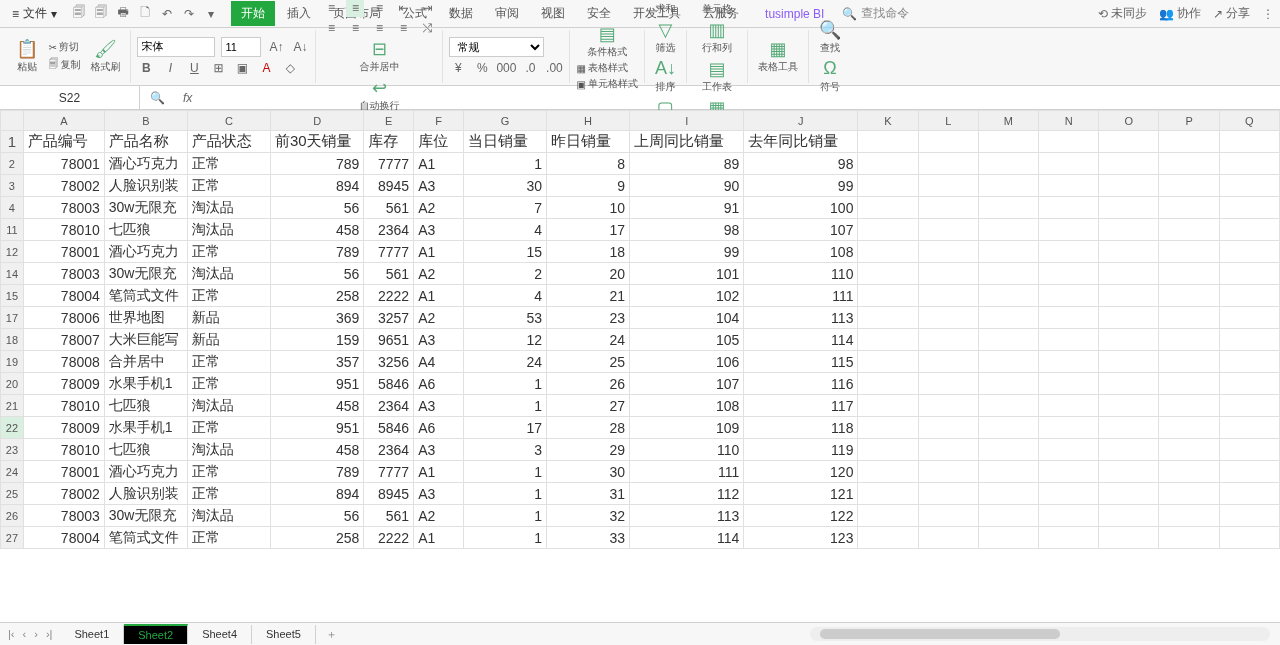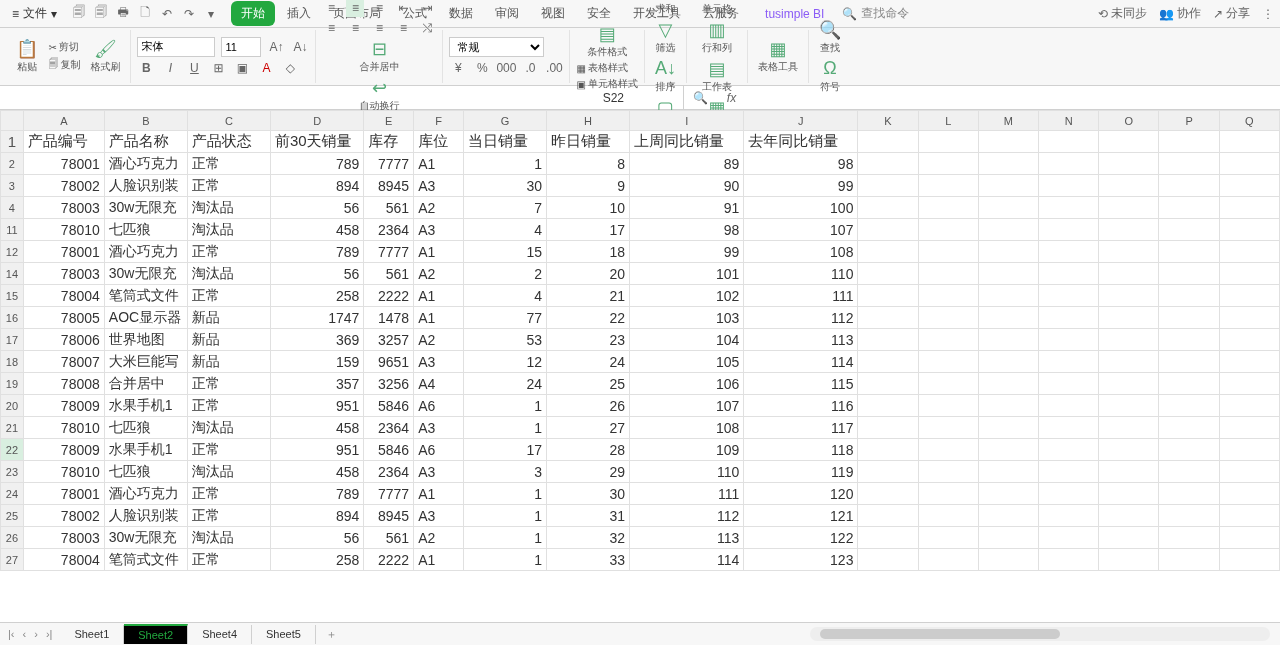--- a/index.html
+++ b/index.html
@@ -3,41 +3,41 @@
 <meta charset="utf-8">
 <style>
 * { margin: 0; padding: 0; box-sizing: border-box; font-family: "Microsoft YaHei", Arial, sans-serif; }
 body { width: 1280px; height: 645px; background: #fff; font-size: 12px; color: #333; overflow: hidden; }
 .menubar { display: flex; align-items: center; height: 28px; border-bottom: 1px solid #d0d0d0; padding: 0 6px; gap: 4px; background: #f7f7f7; }
 .menubar .file-btn { display: flex; align-items: center; gap: 4px; padding: 2px 6px; }
 .menubar .qat { display: flex; gap: 6px; margin-left: 4px; }
 .menubar .qat span { width: 16px; height: 16px; display: inline-flex; align-items: center; justify-content: center; color: #666; }
 .menubar .tabs { display: flex; gap: 2px; margin-left: 8px; }
 .menubar .tab { padding: 4px 10px; cursor: pointer; color: #555; }
-.menubar .tab.active { background: #22a83f; color: #fff; border-radius: 6px; }
+.menubar .tab.active { background: #22a83f; color: #fff; border-radius: 0; }
 .menubar .ext { margin-left: 4px; color: #8b5cf6; padding: 2px 8px; }
 .menubar .search { margin-left: 6px; color: #888; display: flex; align-items: center; gap: 4px; }
 .menubar .right { margin-left: auto; display: flex; gap: 12px; color: #666; }
 .menubar .right span { display: inline-flex; align-items: center; gap: 3px; }
 
 .ribbon { display: flex; height: 58px; border-bottom: 1px solid #d0d0d0; background: #f7f7f7; padding: 2px 6px; }
 .ribbon .group { display: flex; flex-direction: column; justify-content: center; align-items: center; padding: 0 6px; border-right: 1px solid #e3e3e3; }
 .ribbon .group:last-child { border-right: none; }
 .ribbon .big { display: flex; flex-direction: column; align-items: center; gap: 1px; font-size: 10px; color: #555; padding: 2px 4px; }
 .ribbon .big .ico { font-size: 18px; height: 20px; display: flex; align-items: center; color: #5a7; }
 .ribbon .row { display: flex; gap: 6px; align-items: center; }
 .ribbon .col { display: flex; flex-direction: column; gap: 2px; }
 .ribbon .mini { font-size: 10px; color: #555; display: inline-flex; align-items: center; gap: 2px; }
 .ribbon select, .ribbon input { font-size: 11px; border: 1px solid #ccc; background: #fff; padding: 1px 3px; height: 20px; }
 .ribbon .fontname { width: 78px; }
 .ribbon .fontsize { width: 40px; }
 .ribbon .numfmt { width: 95px; }
 .ribbon .btnico { width: 18px; height: 18px; display: inline-flex; align-items: center; justify-content: center; color: #666; font-size: 12px; }
 
-.namebar { display: flex; align-items: center; height: 24px; border-bottom: 1px solid #d0d0d0; background: #fff; justify-content: center; }
+.namebar { display: flex; align-items: center; height: 24px; border-bottom: 1px solid #d0d0d0; background: #fff; }
 .namebar .cellref { width: 140px; text-align: center; border-right: 1px solid #d0d0d0; height: 100%; display: flex; align-items: center; justify-content: center; }
 .namebar .fx { margin-left: 18px; color: #666; font-style: italic; }
 .namebar .search-ico { margin-left: 10px; color: #888; }
 
 .grid-wrap { position: relative; height: 512px; overflow: hidden; }
 table.grid { border-collapse: collapse; width: 100%; table-layout: fixed; }
 table.grid th, table.grid td { border: 1px solid #e0e0e0; height: 22px; padding: 0 4px; white-space: nowrap; overflow: hidden; }
 table.grid thead th { background: #f0f0f0; font-weight: normal; color: #555; font-size: 11px; height: 20px; position: sticky; top: 0; }
 table.grid td.rowhdr { background: #f0f0f0; text-align: center; color: #555; font-size: 11px; width: 22px; }
 table.grid th.corner { width: 22px; background: #f0f0f0; }
@@ -450,40 +450,20 @@
           <td class="num">111</td>
           <td></td>
           <td></td>
           <td></td>
           <td></td>
           <td></td>
           <td></td>
           <td></td>
         </tr>
         <tr class="">
-          <td class="rowhdr">16</td>
-          <td class="num">78005</td>
-          <td class="txt">AOC显示器</td>
-          <td class="txt">新品</td>
-          <td class="num">1747</td>
-          <td class="num">1478</td>
-          <td class="txt">A1</td>
-          <td class="num">77</td>
-          <td class="num">22</td>
-          <td class="num">103</td>
-          <td class="num">112</td>
-          <td></td>
-          <td></td>
-          <td></td>
-          <td></td>
-          <td></td>
-          <td></td>
-          <td></td>
-        </tr>
-        <tr class="">
           <td class="rowhdr">17</td>
           <td class="num">78006</td>
           <td class="txt">世界地图</td>
           <td class="txt">新品</td>
           <td class="num">369</td>
           <td class="num">3257</td>
           <td class="txt">A2</td>
           <td class="num">53</td>
           <td class="num">23</td>
           <td class="num">104</td>

